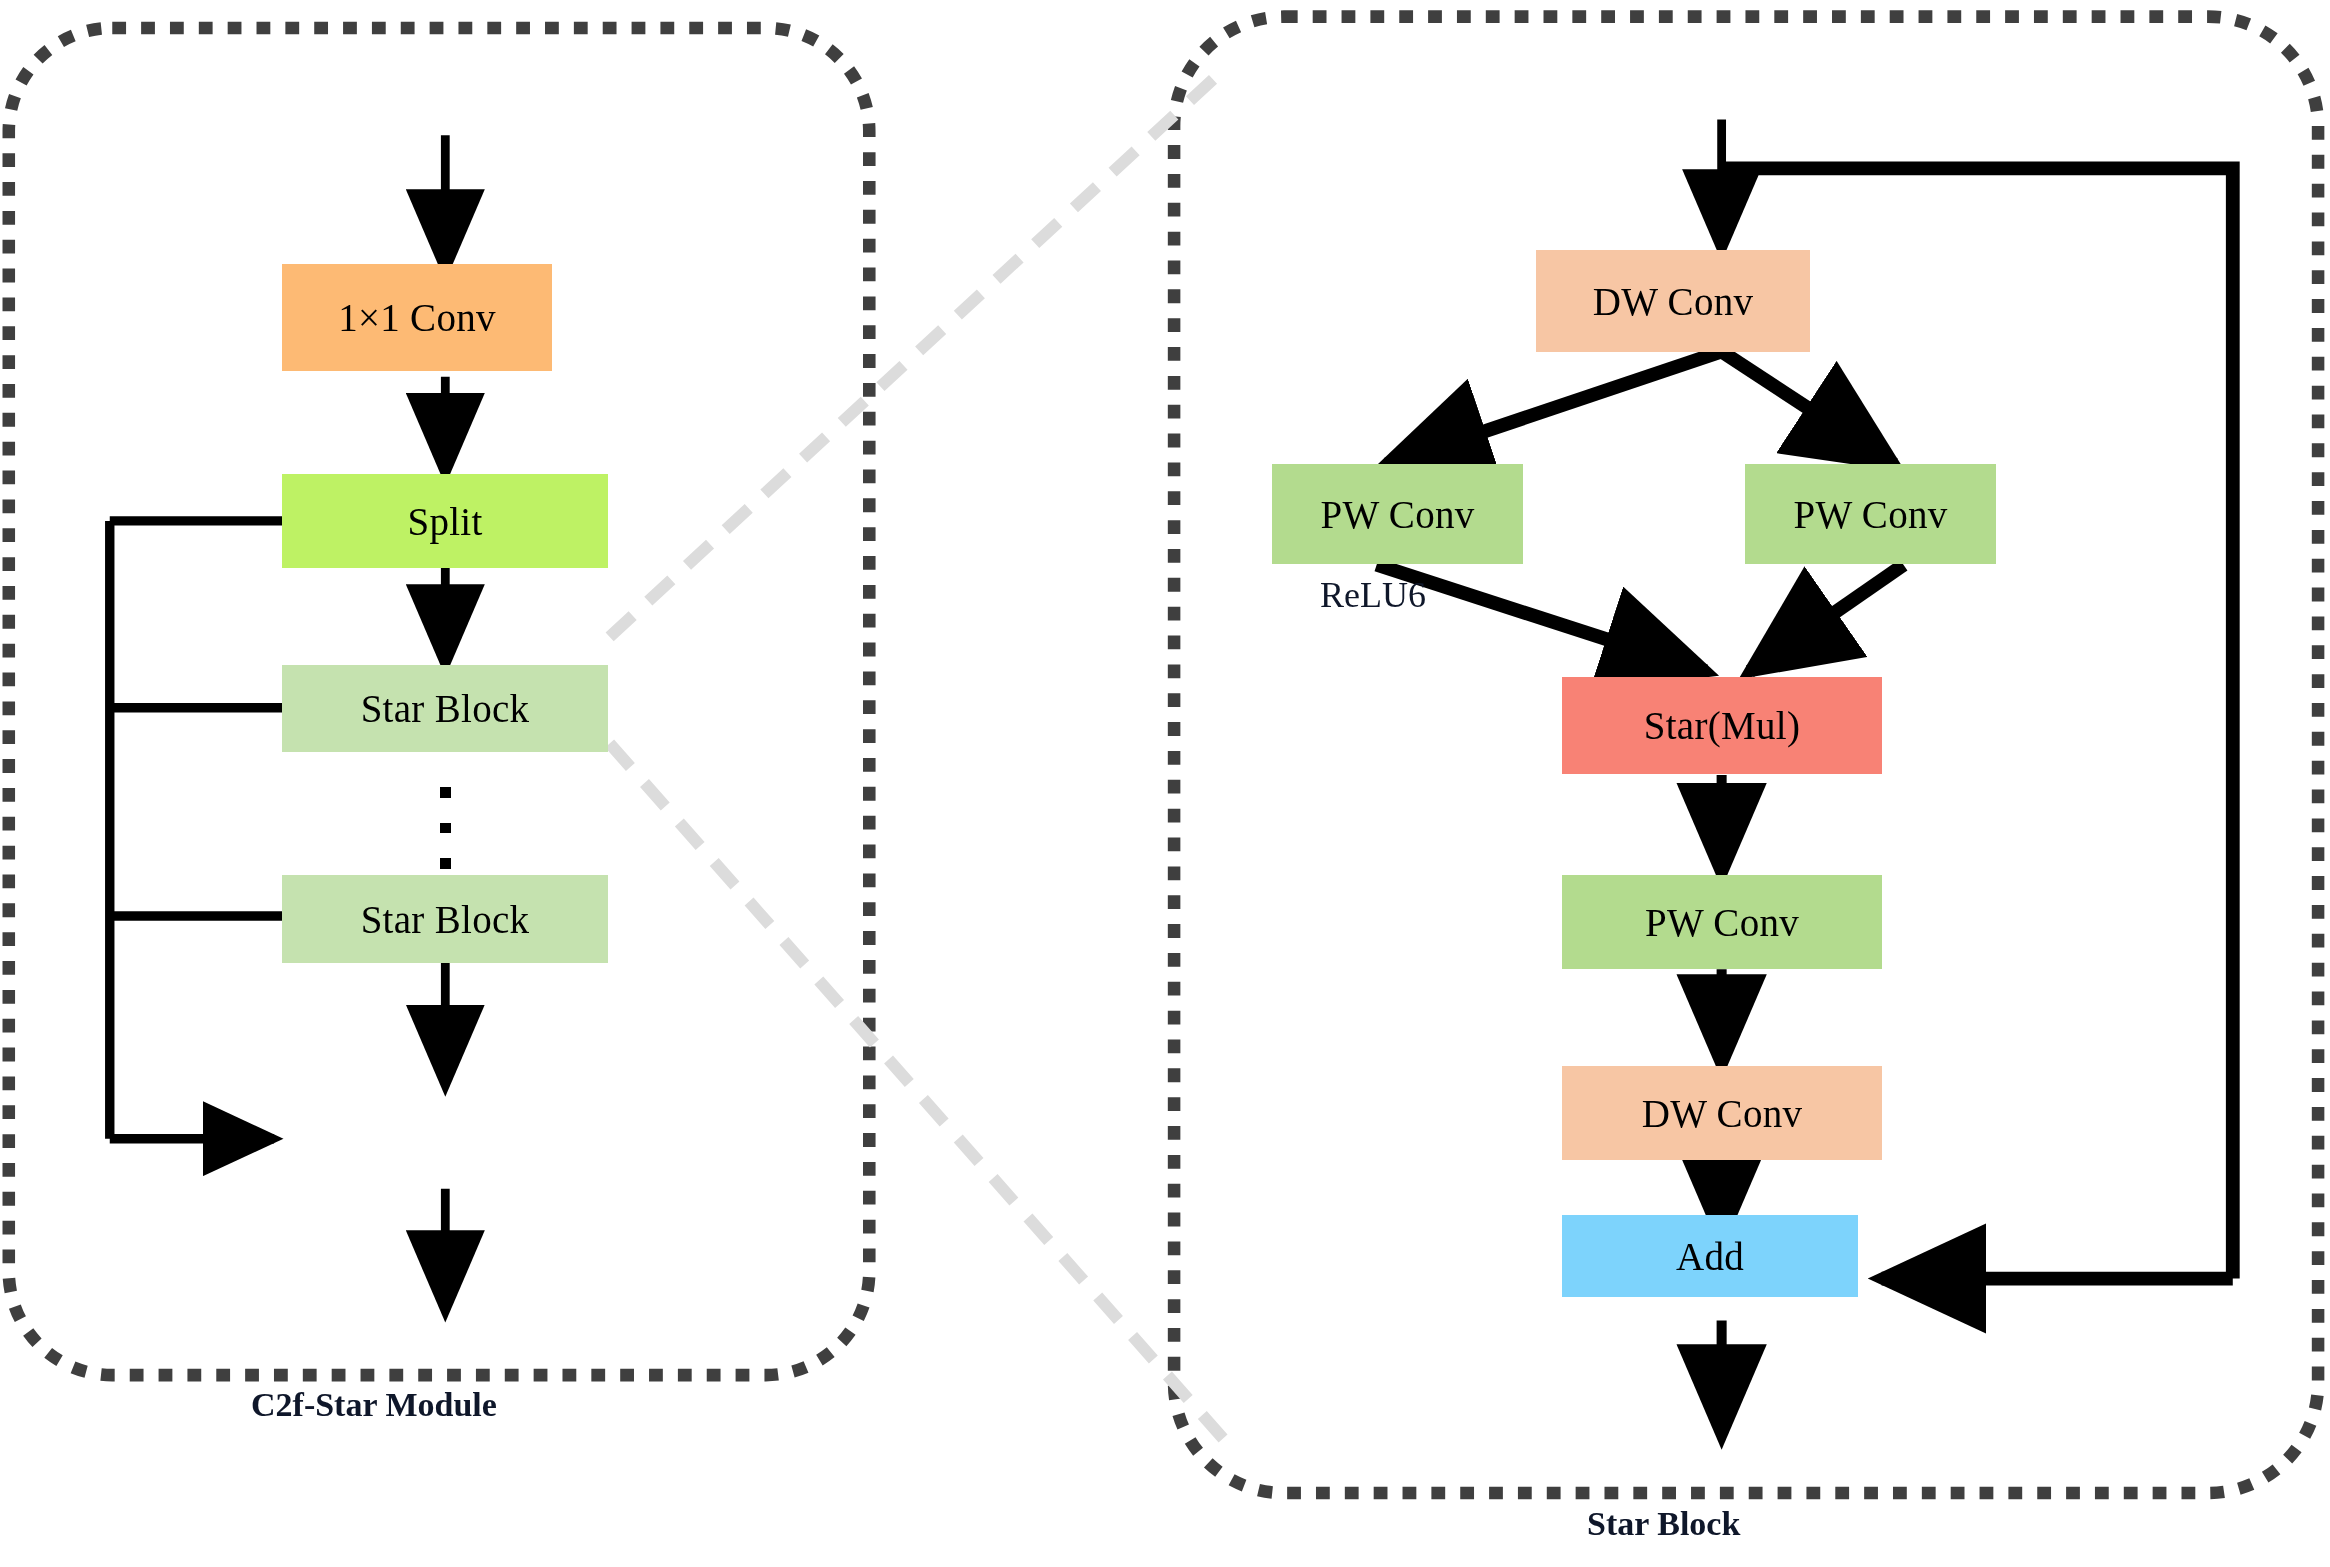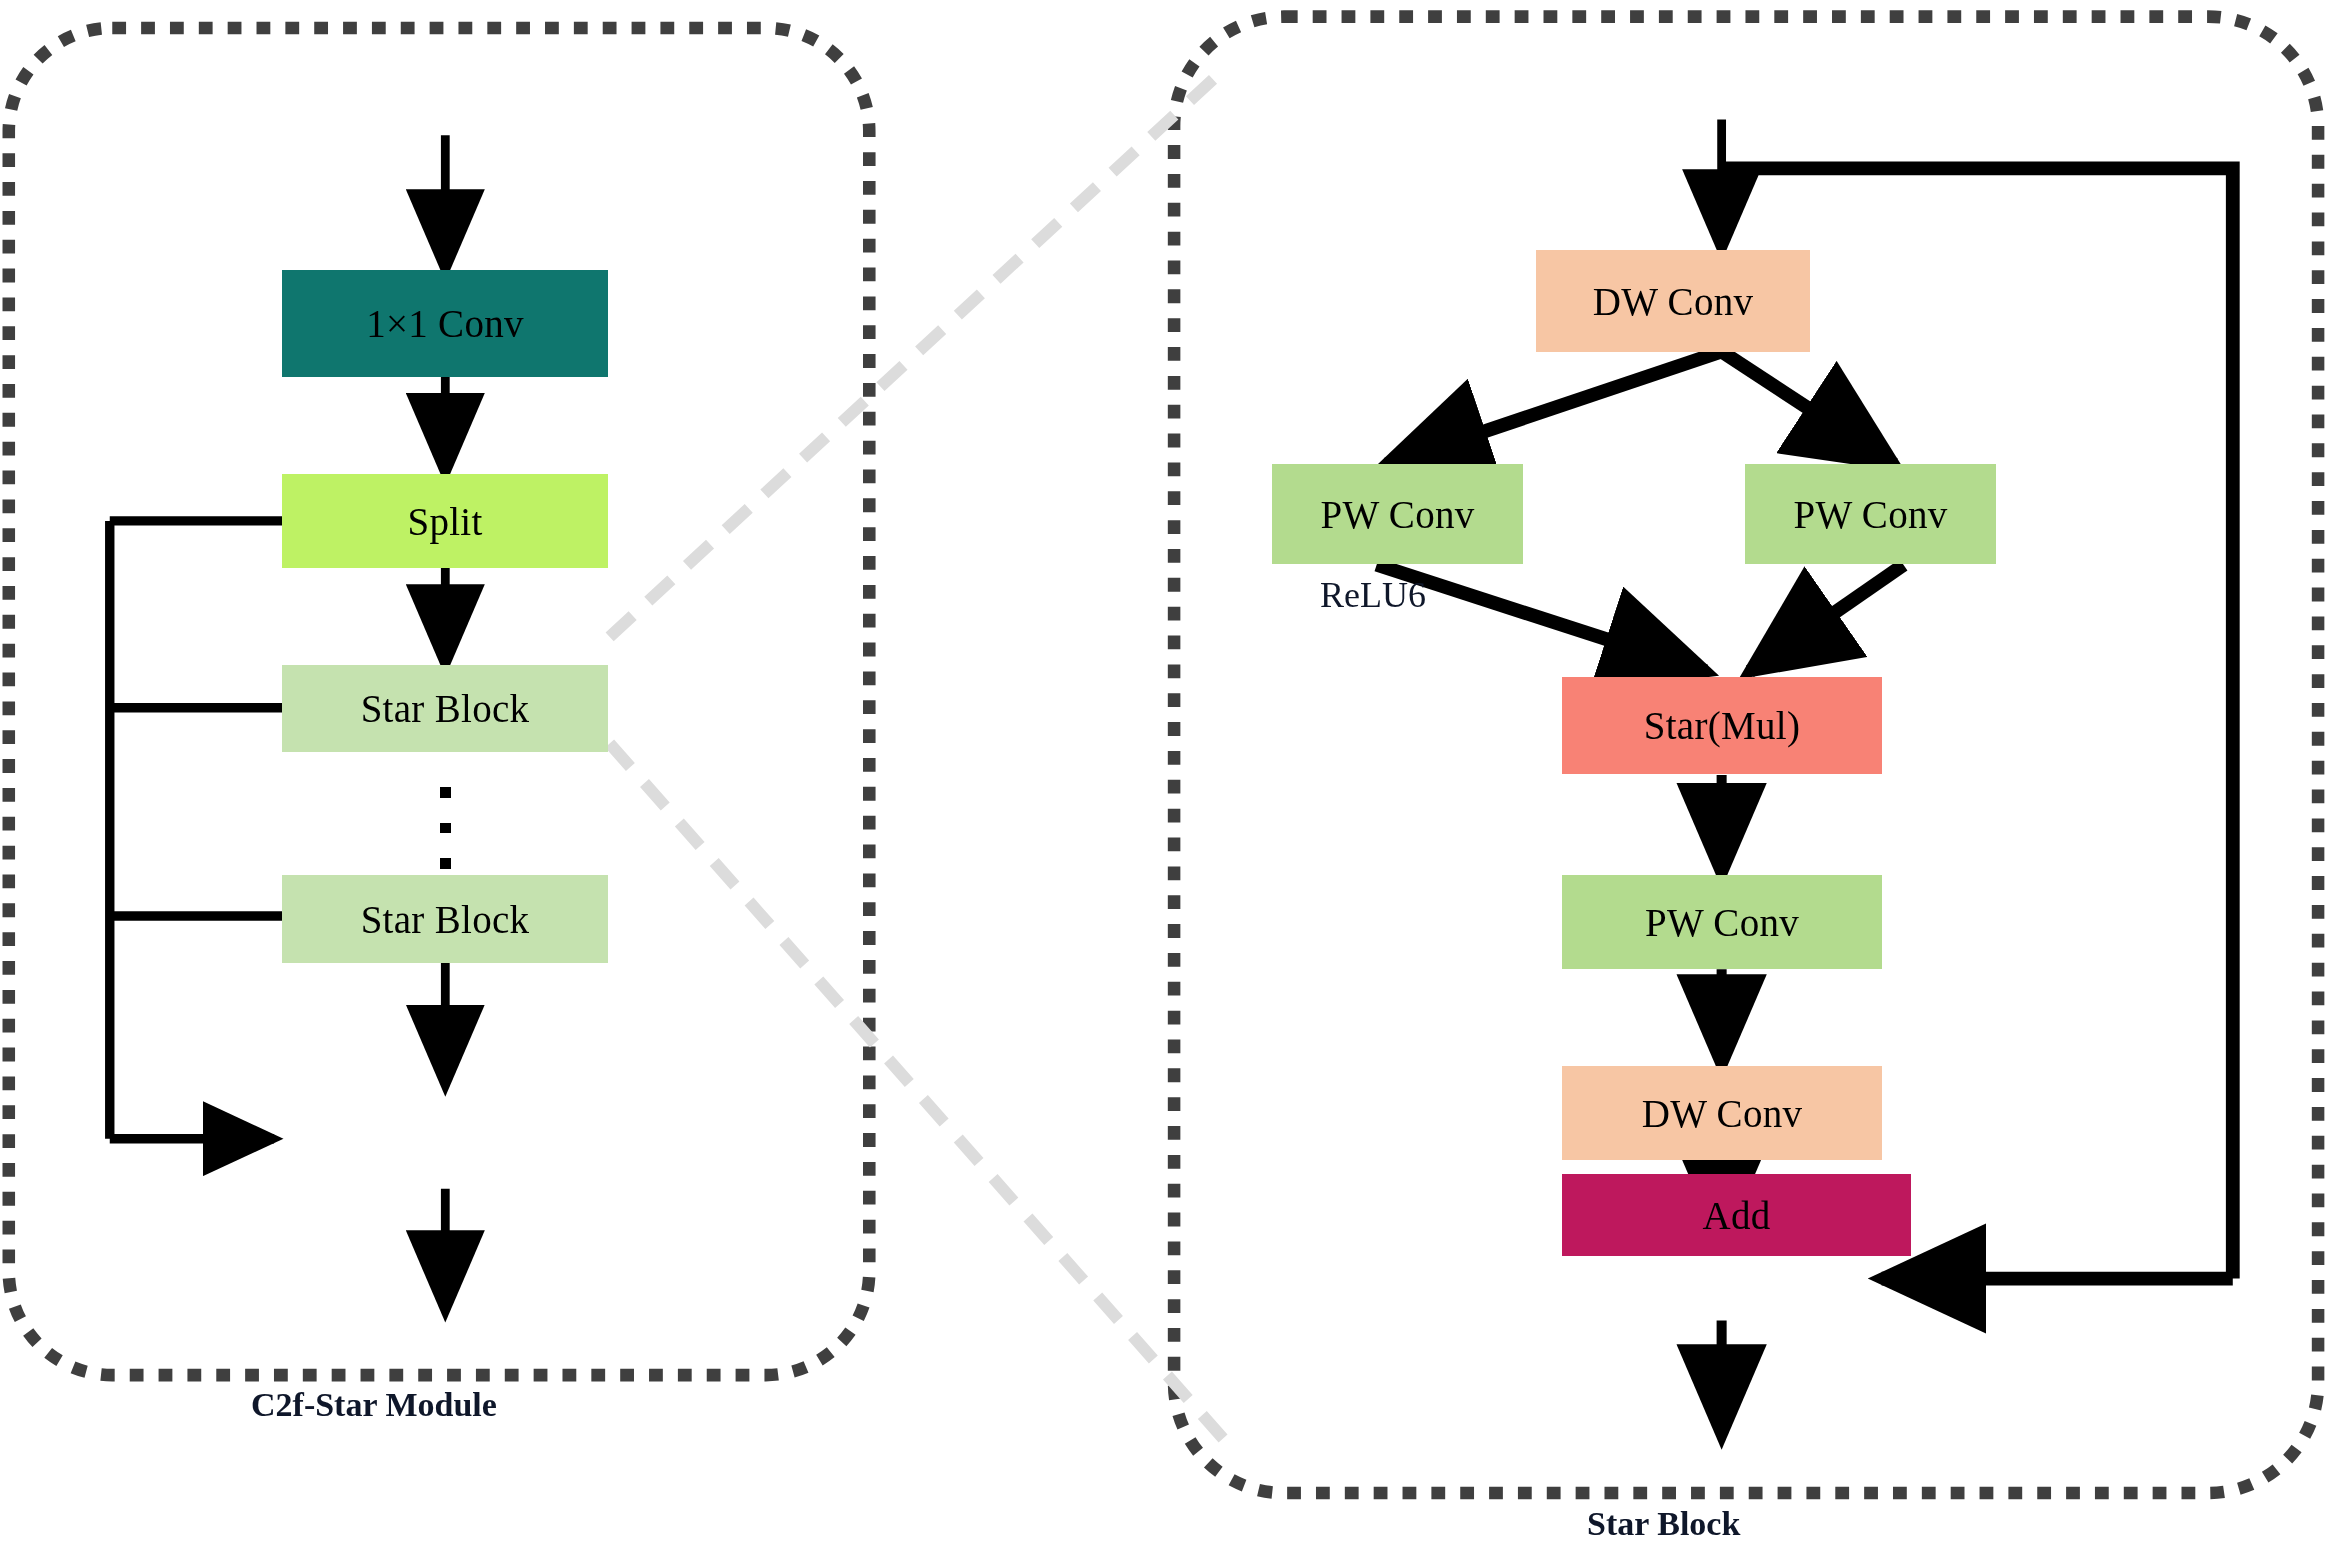--- a/index.html
+++ b/index.html
@@ -53,21 +53,21 @@
 
     <line x1="450" y1="830" x2="175" y2="830" stroke="#000" stroke-width="15"></line>
 
     <line x1="450" y1="1128" x2="175" y2="1128" stroke="#000" stroke-width="15"></line>
 
     <line x1="450" y1="1460" x2="175" y2="1460" stroke="#000" stroke-width="15"></line>
 
     <line x1="175" y1="1815" x2="437" y2="1815" stroke="#000" stroke-width="15" marker-end="url(#ahw)"></line>
   </svg>
 
-  <div class="box" style="left:282px;top:270px;width:326px;height:107px;background:#0f766e;">
+  <div class="box" style="left:282px;top:264px;width:270px;height:107px;background:#fdba74;">
     <span class="boxlabel">1×1 Conv</span>
   </div>
 
   <div class="box" style="left:282px;top:474px;width:326px;height:94px;background:#bef264;">
     <span class="boxlabel">Split</span>
   </div>
 
   <div class="box" style="left:282px;top:665px;width:326px;height:87px;background:#C5E2AF;">
     <span class="boxlabel">Star Block</span>
   </div>
@@ -126,20 +126,20 @@
   </div>
 
   <div class="box" style="left:1562px;top:875px;width:320px;height:94px;background:#B3DB8E;">
     <span class="boxlabel">PW Conv</span>
   </div>
 
   <div class="box" style="left:1562px;top:1066px;width:320px;height:94px;background:#F7C6A4;">
     <span class="boxlabel">DW Conv</span>
   </div>
 
-  <div class="box" style="left:1562px;top:1174px;width:349px;height:82px;background:#be185d;">
+  <div class="box" style="left:1562px;top:1215px;width:296px;height:82px;background:#7dd3fc;">
     <span class="boxlabel">Add</span>
   </div>
 
   <div class="caption" style="left:1587px;top:1505px;">Star Block</div>
 
 </div>
 
 
 </body></html>

